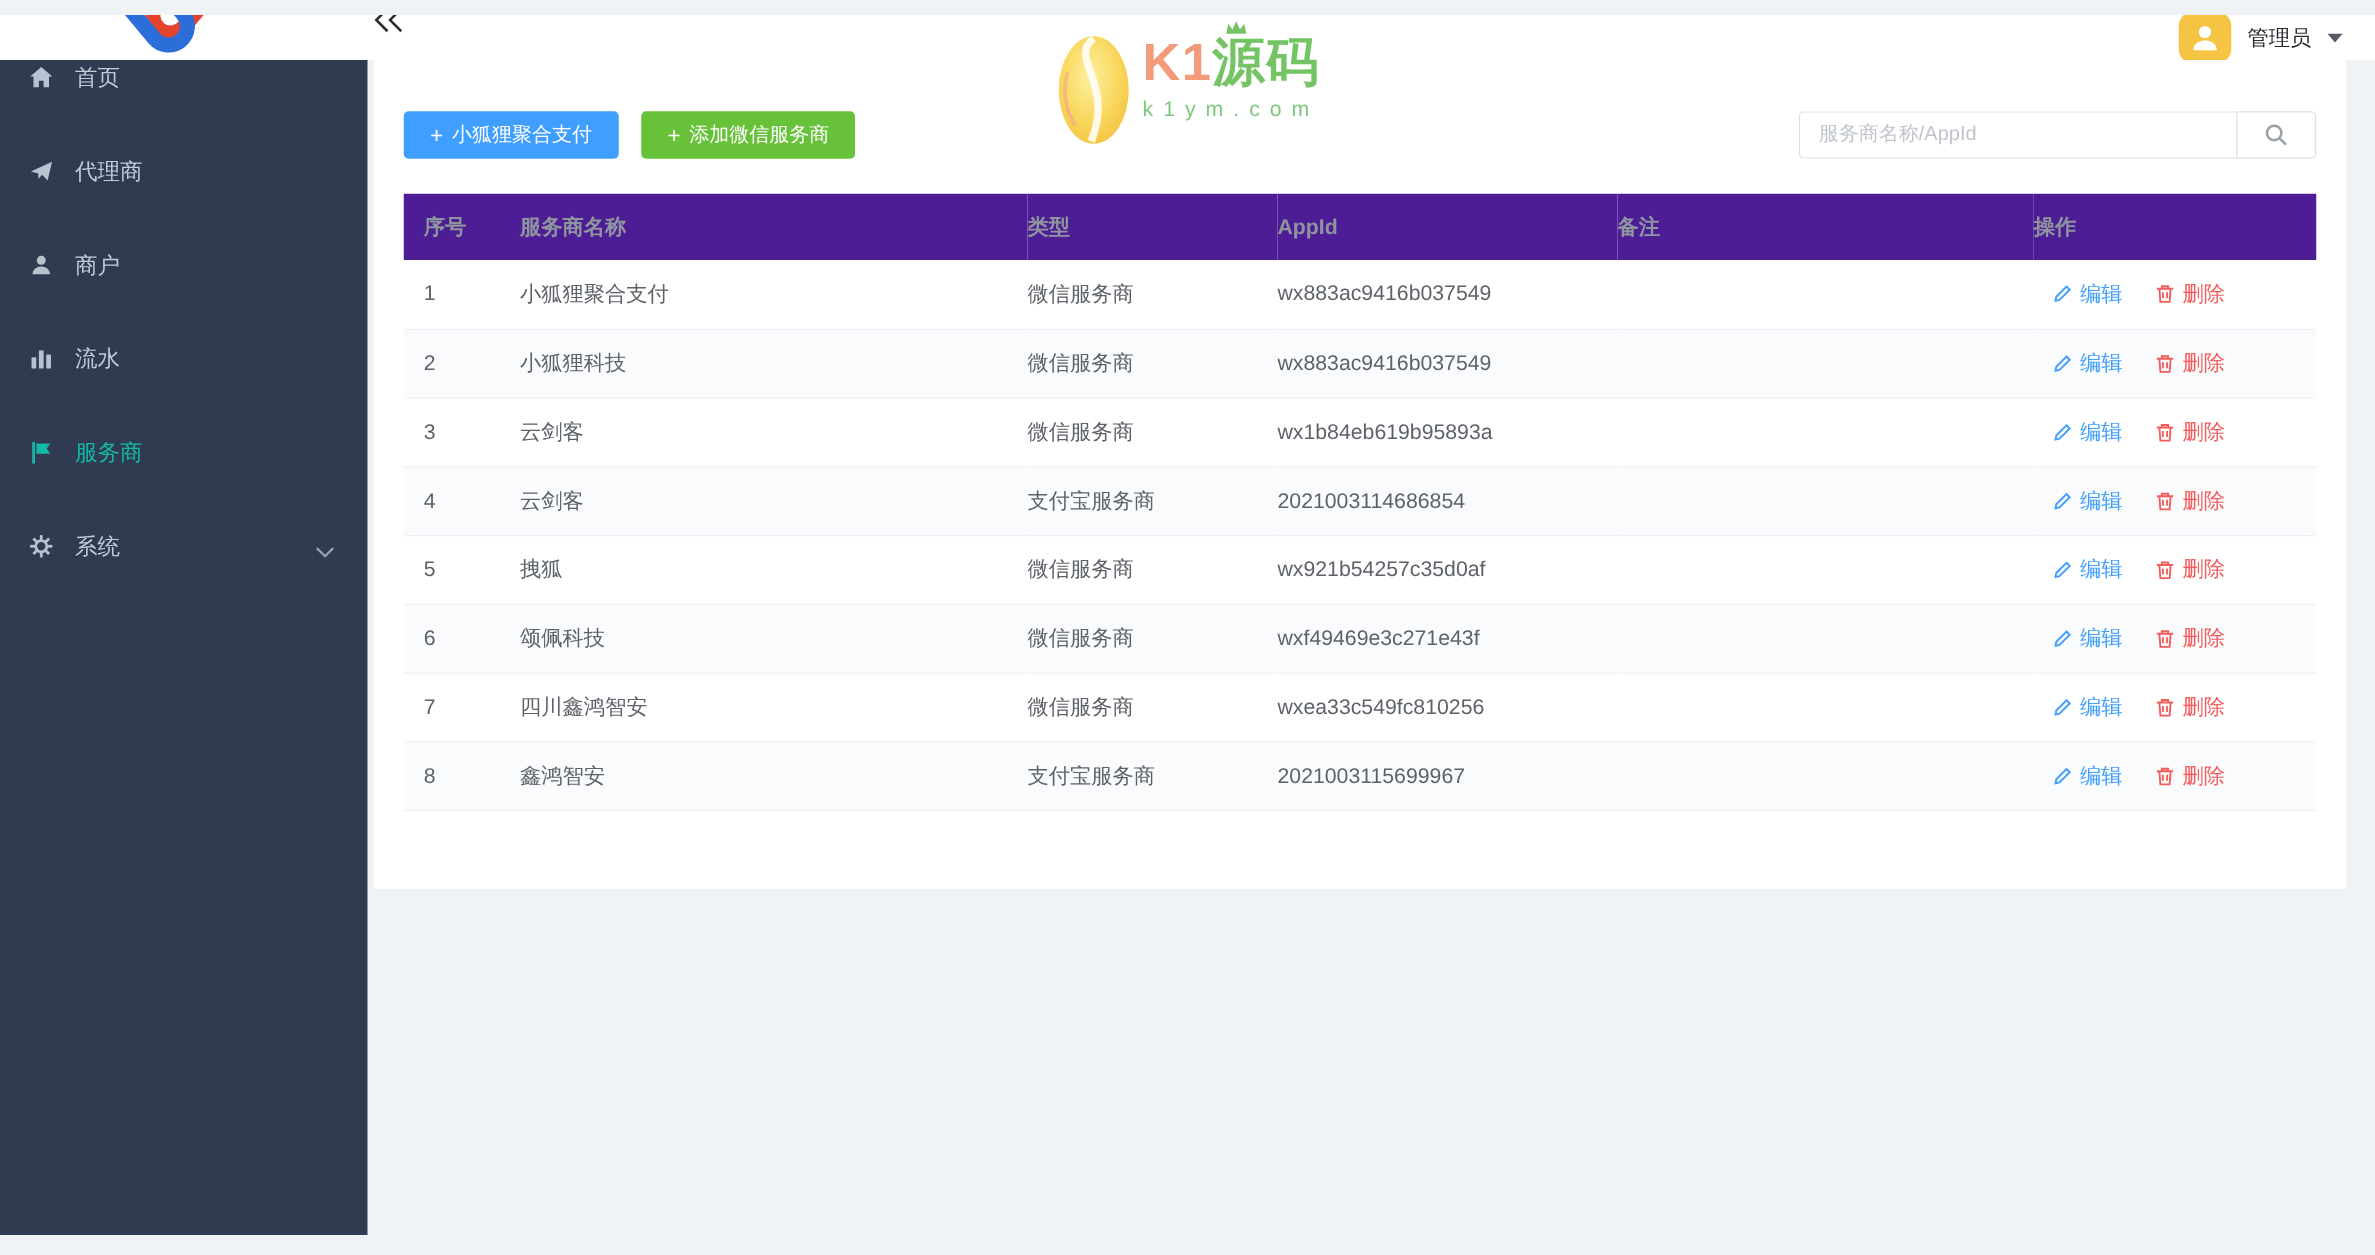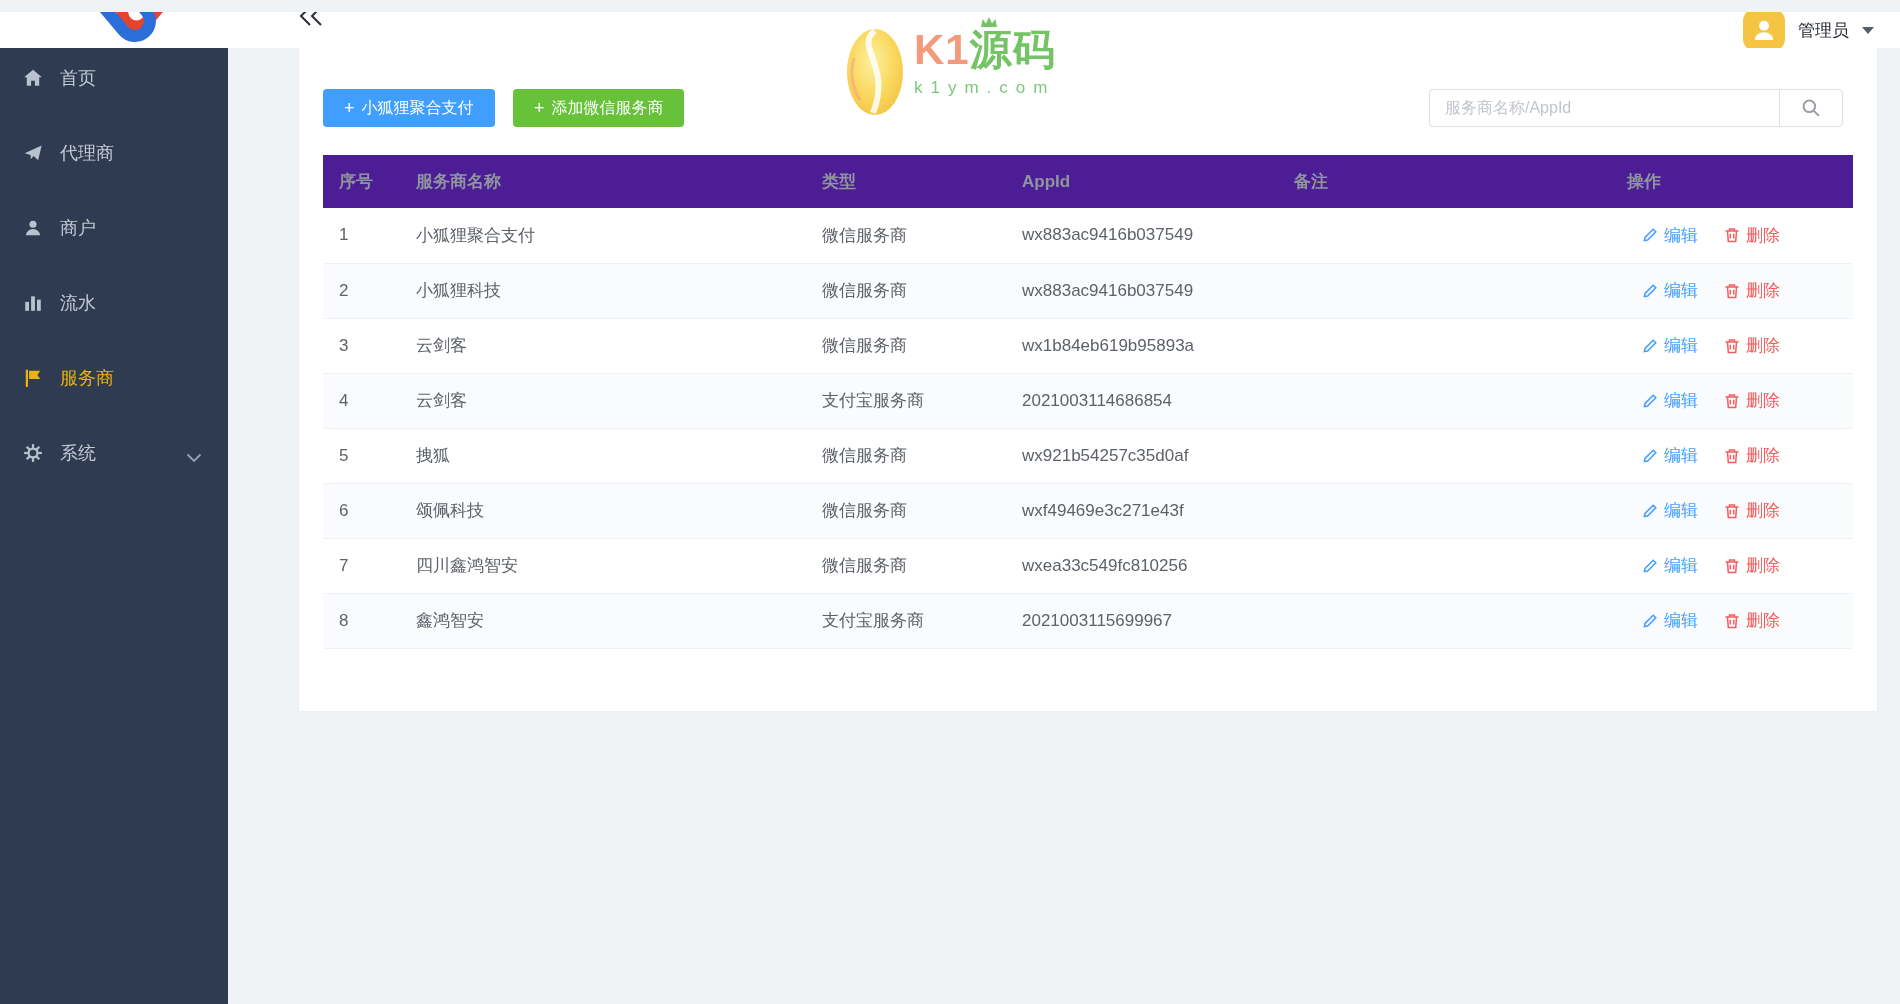--- a/index.html
+++ b/index.html
@@ -38,49 +38,49 @@
   .wm-egg { width:58px; height:88px; margin-top:3px; }
   .wm-text { margin-left:10px; position:relative; }
   .wm-brand { font-size:42px; font-weight:700; line-height:50px; letter-spacing:1px; white-space:nowrap; }
   .wm-k1 { color:#f29a7a; }
   .wm-ym { color:#74c465; }
   .wm-crown { position:absolute; left:66px; top:-9px; }
   .wm-domain { font-size:17px; color:#7cc87c; letter-spacing:8px; margin-top:3px; white-space:nowrap; }
 
   
   .sidebar {
-    position:absolute; left:0; top:36px; width:228px; height:968px;
+    position:absolute; left:0; top:20px; width:294px; height:968px;
     background:#2f3b50;
   }
   .menu { list-style:none; padding-top:4px; }
   .menu-item {
     position:relative; height:75px; display:flex; align-items:center;
     padding-left:23px; cursor:pointer; color:#c2cbd6; font-size:18px;
   }
   .menu-item .mi-icon { width:20px; height:20px; margin-right:17px; color:#b9c3d0; display:flex; }
-  .menu-item.active, .menu-item.active .mi-icon { color:#eab308; }
+  .menu-item.active, .menu-item.active .mi-icon { color:#14b8a6; }
   .menu-chevron { position:absolute; right:26px; top:32px; }
 
   
   .card {
     position:absolute; left:298px; top:47px; width:1580px; height:665px;
     background:#ffffff; border:1px solid #edeff2; z-index:1;
   }
 
   
   .toolbar { position:absolute; left:24px; right:24px; top:41px; height:38px; }
   .btn {
     display:inline-flex; align-items:center; height:38px; padding:0 21px;
     border:none; border-radius:4px; color:#fff; font-size:16px; cursor:pointer;
     font-family:inherit;
   }
   .btn .plus { font-size:18px; margin-right:7px; font-weight:400; }
   .btn-blue { background:#409eff; margin-right:14px; }
   .btn-green { background:#67c23a; }
-  .search-group { position:absolute; right:10px; top:0; display:flex; }
+  .search-group { position:absolute; right:0; top:0; display:flex; }
   .search-input {
     width:350px; height:38px; border:1px solid #dcdfe6; border-right:none;
     border-radius:4px 0 0 4px; padding:0 15px; font-size:16px; color:#5d6269;
     font-family:inherit; outline:none; background:#fff;
   }
   .search-input::placeholder { color:#c0c4cc; }
   .search-btn {
     width:64px; height:38px; border:1px solid #dcdfe6; border-radius:0 4px 4px 0;
     background:#fff; cursor:pointer; display:flex; align-items:center; justify-content:center;
   }

